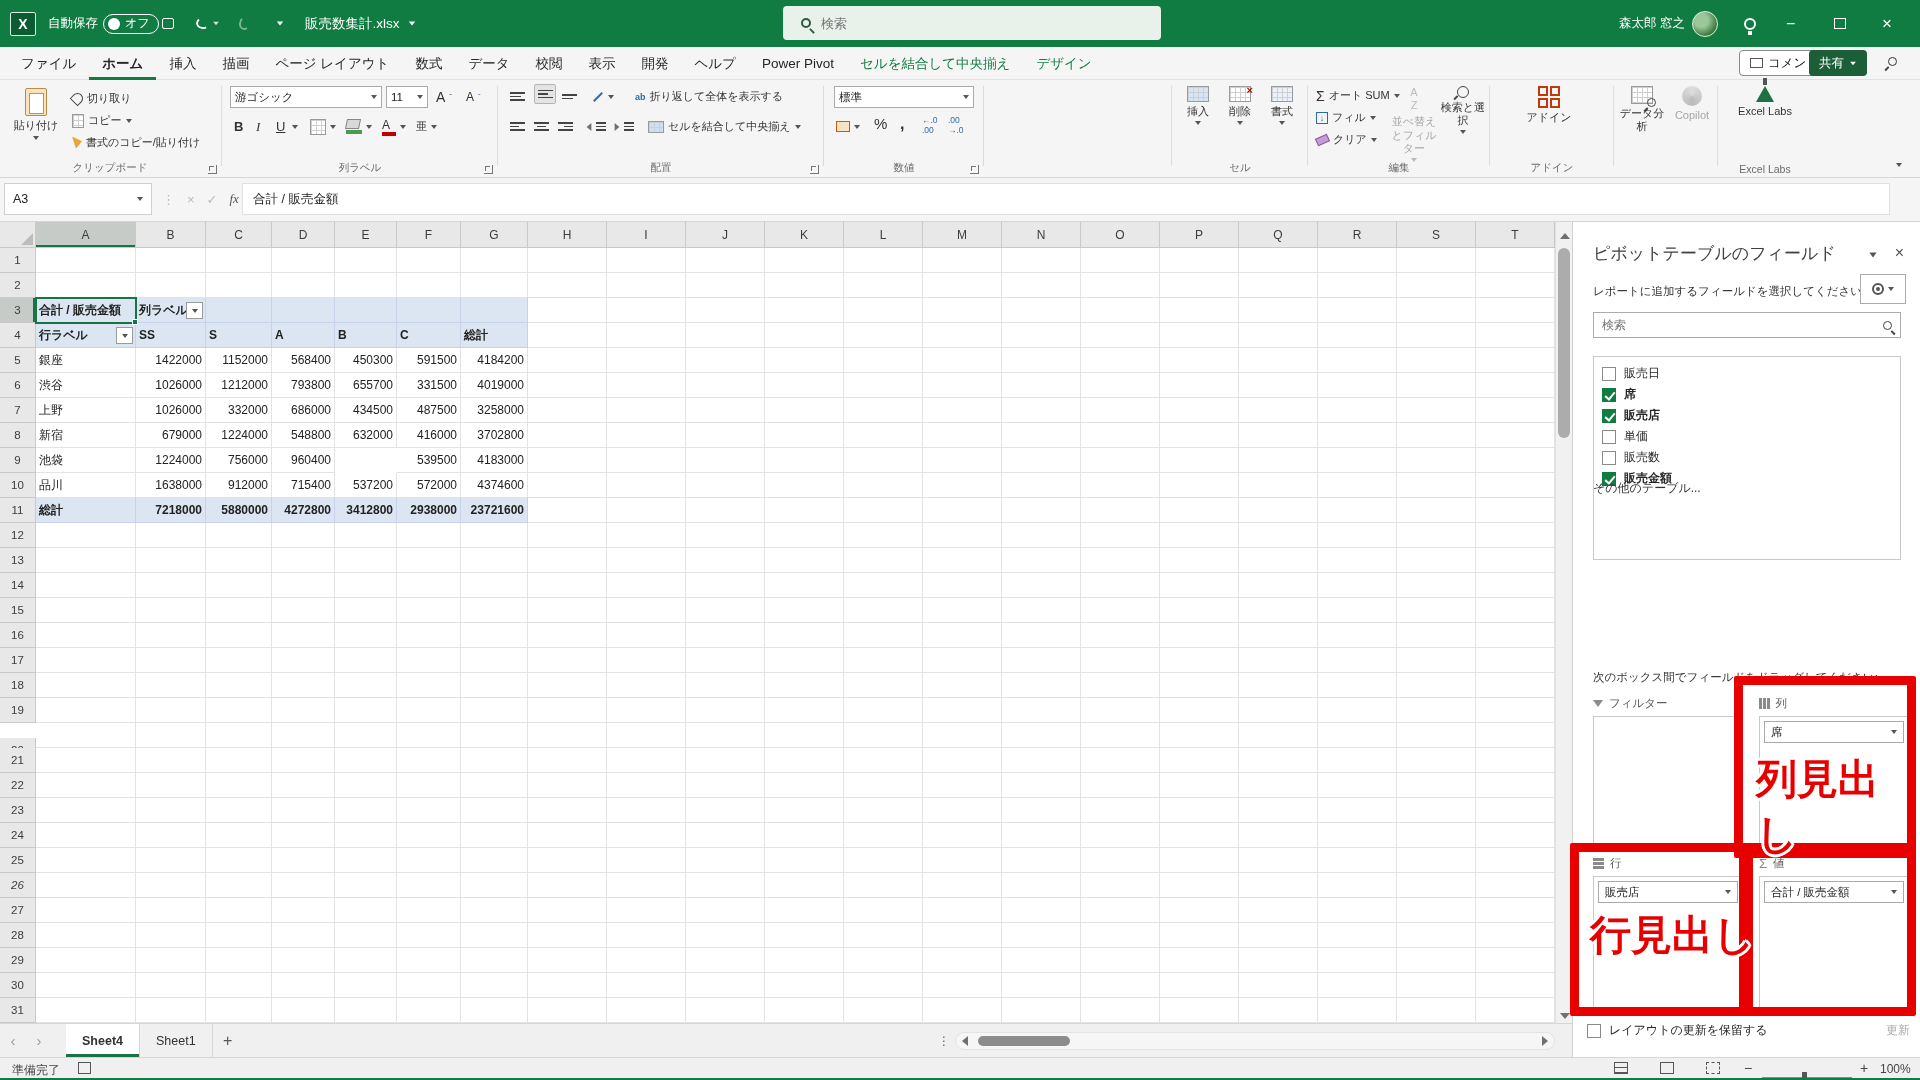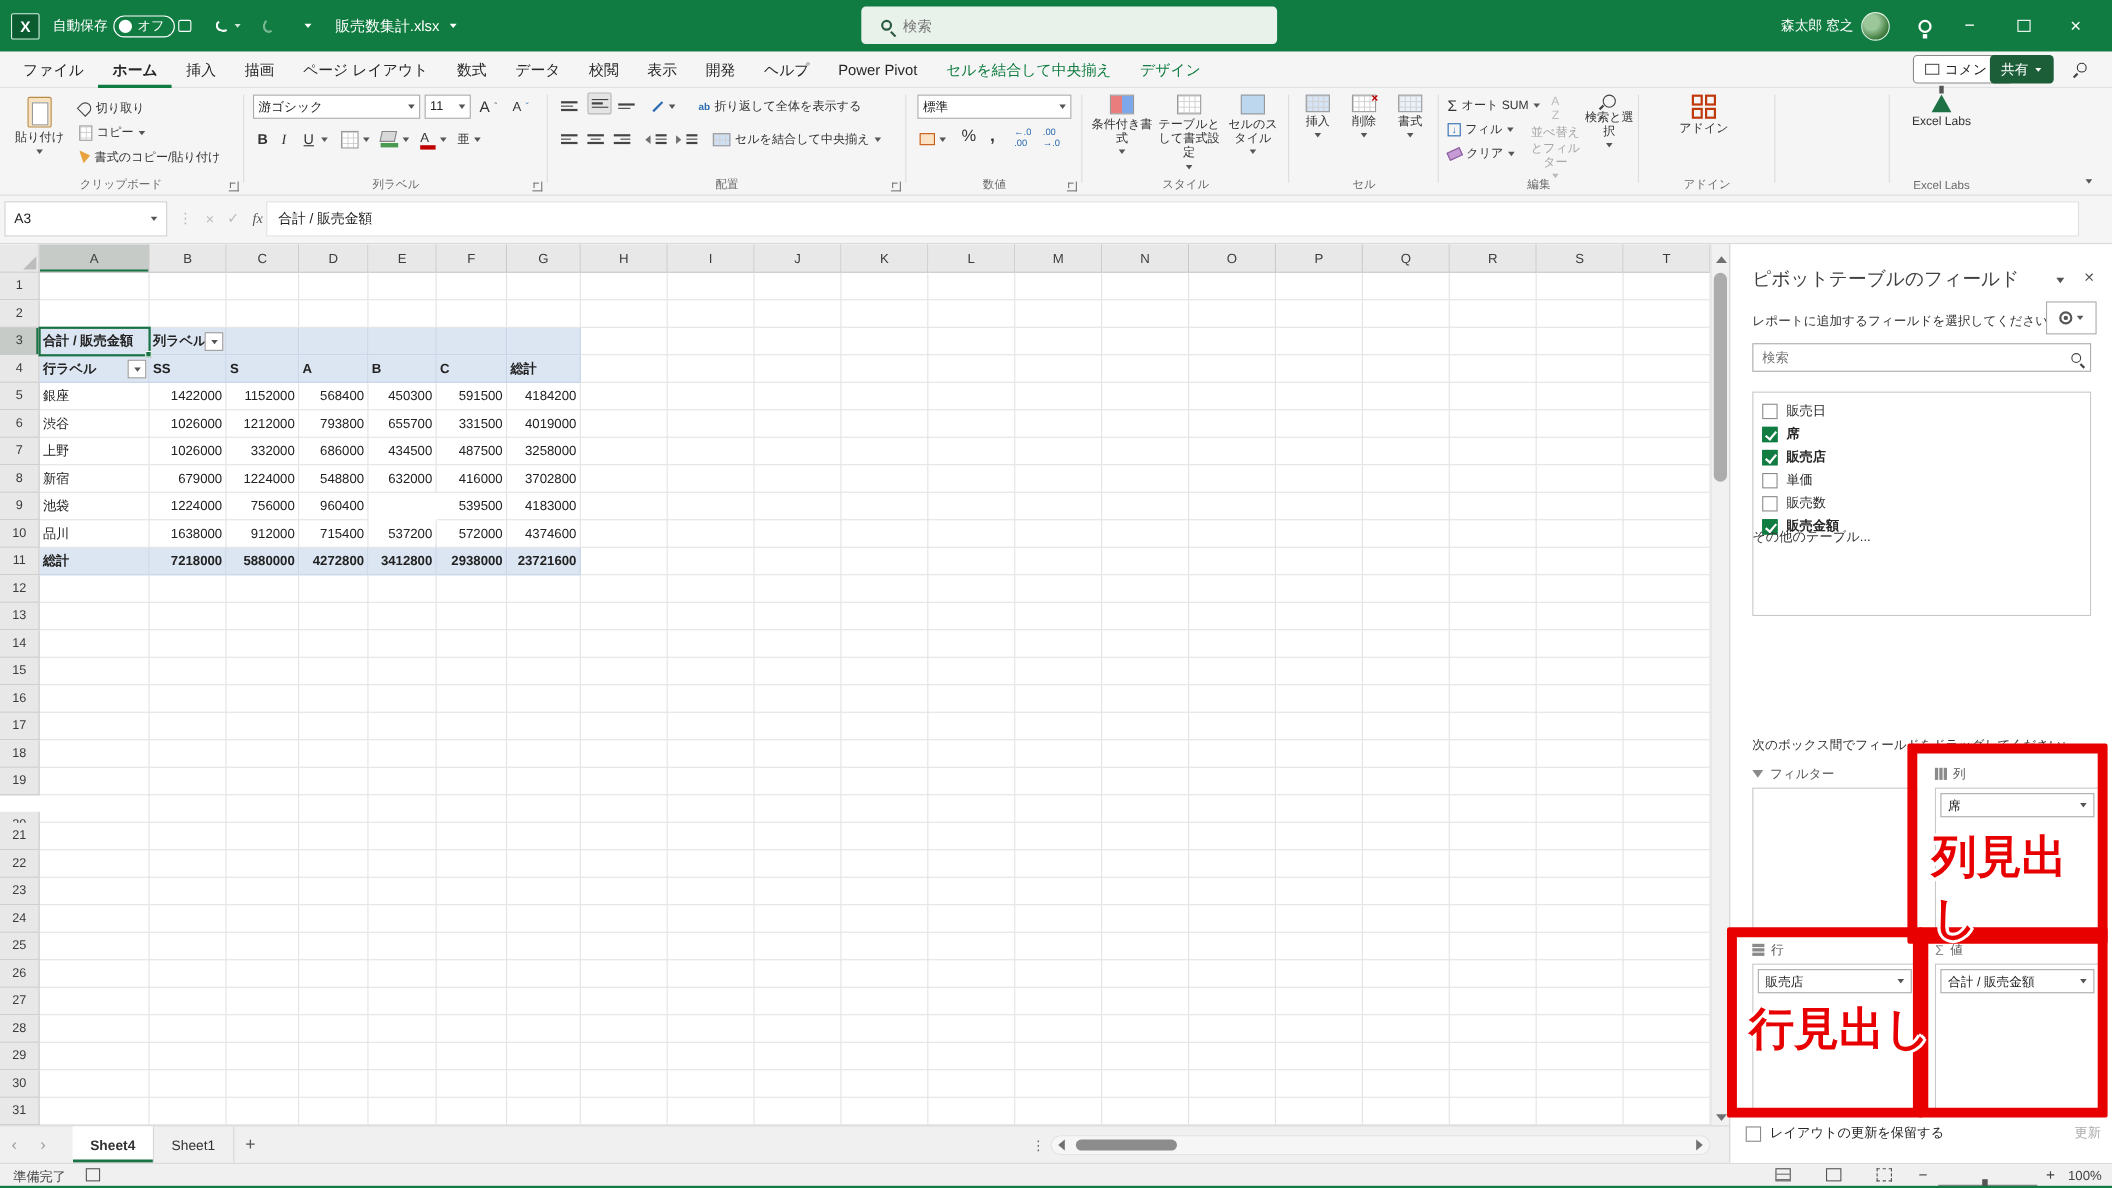--- a/index.html
+++ b/index.html
@@ -381,38 +381,20 @@
       </div>
     <div class="rsm abs" style="left:48px; top:33px; font-size:15px;">%</div>
     <div class="rsm abs" style="left:74px; top:33px; font-size:16px; font-weight:bold;">,</div>
     <div class="rsm abs" style="left:96px; top:34px; font-size:8.5px; color:#2b6cb0;">←.0<br>.00</div>
     <div class="rsm abs" style="left:122px; top:34px; font-size:8.5px; color:#2b6cb0;">.00<br>→.0</div>
     <div class="rglabel">数値</div>
     <div class="launcher"></div>
   </div>
   <div class="rgsep" style="left:983px;"></div>
 
-  <div class="rgroup" style="left:986px; width:184px;">
-    <div class="twoline abs" style="left:4px; width:60px;">
-      <span class="sq16" style="width:22px;height:18px;background:linear-gradient(90deg,#E97C7C 50%,#7CA7E9 50%);border:1px solid #999;"></span>
-      <span>条件付き書式</span>
-        <span class="dd"></span>
-    </div>
-    <div class="twoline abs" style="left:64px; width:62px;">
-      <span class="sq16 gridic" style="width:22px;height:18px;"></span>
-      <span>テーブルとして書式設定</span>
-        <span class="dd"></span>
-    </div>
-    <div class="twoline abs" style="left:126px; width:54px;">
-      <span class="sq16" style="width:22px;height:18px;background:#BDD7EE;border:1px solid #999;"></span>
-      <span>セルのスタイル</span>
-        <span class="dd"></span>
-    </div>
-    <div class="rglabel">スタイル</div>
-  </div>
   <div class="rgsep" style="left:1171px;"></div>
 
   <div class="rgroup" style="left:1174px; width:132px;">
     <div class="twoline abs" style="left:4px; width:40px;">
       <span class="sq16 gridic" style="width:22px;height:16px;background-color:#D6E4F5;"></span>
       <span>挿入</span>
         <span class="dd"></span>
     </div>
     <div class="twoline abs" style="left:46px; width:40px;">
       <span class="sq16 gridic" style="width:22px;height:16px;">
@@ -467,20 +449,32 @@
           <span style="width:10px;height:10px;border:2px solid #C0390B;"></span>
           <span style="width:10px;height:10px;border:2px solid #C0390B;"></span>
           <span style="width:10px;height:10px;border:2px solid #C0390B;"></span>
         </span>
       <span>アドイン</span>
     </div>
     <div class="rglabel">アドイン</div>
   </div>
   <div class="rgsep" style="left:1613px;"></div>
 
+  <div class="rgroup" style="left:1616px; width:100px;">
+    <div class="twoline abs" style="left:0px; width:52px;">
+      <span class="sq16 gridic" style="width:22px;height:18px;">
+          <span class="mag2" style="position:absolute;right:-4px;bottom:-4px;"></span>
+        </span>
+      <span>データ分析</span>
+    </div>
+    <div class="twoline abs gray" style="left:52px; width:48px;">
+      <span style="width:20px;height:20px;border-radius:50%;background:conic-gradient(#DDD,#BBB,#DDD);"></span>
+      <span>Copilot</span>
+    </div>
+  </div>
   <div class="rgsep" style="left:1717px;"></div>
 
   <div class="rgroup" style="left:1720px; width:90px;">
     <div class="twoline abs" style="left:18px; width:54px;">
       <span class="flask"></span>
       <span>Excel Labs</span>
     </div>
     <div class="rglabel">Excel Labs</div>
   </div>
   <div class="abs" style="left:1896px; top:76px;"><span class="dd"></span></div>
@@ -544,21 +538,21 @@
     <div class="rowhead" style="top: 401px; height: 25px;">16</div>
     <div class="rowhead" style="top: 426px; height: 25px;">17</div>
     <div class="rowhead" style="top: 451px; height: 25px;">18</div>
     <div class="rowhead" style="top: 476px; height: 25px;">19</div>
     <div class="rowhead" style="top: 501px; height: 25px; margin-top: 15px;">20</div>
     <div class="rowhead" style="top: 526px; height: 25px;">21</div>
     <div class="rowhead" style="top: 551px; height: 25px;">22</div>
     <div class="rowhead" style="top: 576px; height: 25px;">23</div>
     <div class="rowhead" style="top: 601px; height: 25px;">24</div>
     <div class="rowhead" style="top: 626px; height: 25px;">25</div>
-    <div class="rowhead" style="top: 651px; height: 25px;">26</div>
+    <div class="rowhead" style="top: 651px; height: 25px; font-style: italic;">26</div>
     <div class="rowhead" style="top: 676px; height: 25px;">27</div>
     <div class="rowhead" style="top: 701px; height: 25px;">28</div>
     <div class="rowhead" style="top: 726px; height: 25px;">29</div>
     <div class="rowhead" style="top: 751px; height: 25px;">30</div>
     <div class="rowhead" style="top: 776px; height: 25px;">31</div>
     <div class="cell" style="left: 36px; top: 26px; width: 100px; height: 25px;"></div>
     <div class="cell" style="left: 136px; top: 26px; width: 70px; height: 25px;"></div>
     <div class="cell" style="left: 206px; top: 26px; width: 66px; height: 25px;"></div>
     <div class="cell" style="left: 272px; top: 26px; width: 63px; height: 25px;"></div>
     <div class="cell" style="left: 335px; top: 26px; width: 62px; height: 25px;"></div>

